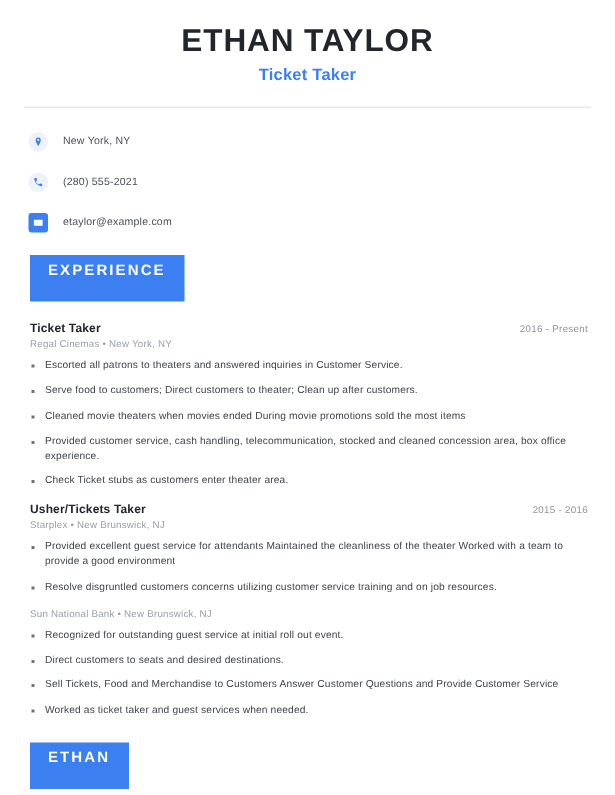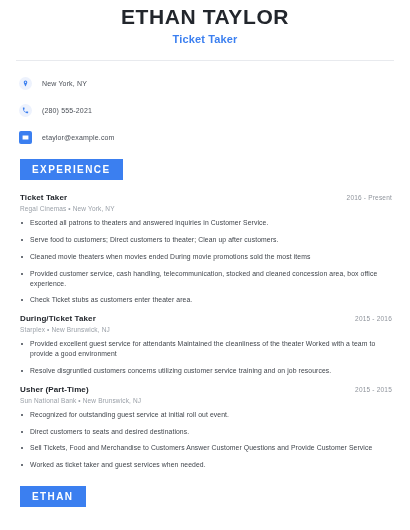--- a/index.html
+++ b/index.html
@@ -16,21 +16,21 @@
     width: 410px;
     height: 530px;
     position: relative;
     background: #ffffff;
     overflow: hidden;
     padding: 0 16px;
   }
 
   
   .header {
-    padding-top: 5px;
+    padding-top: 16px;
     text-align: center;
   }
 
   .name {
     font-size: 21px;
     font-weight: bold;
     letter-spacing: 0.6px;
     color: #22262c;
     line-height: 1.15;
   }
@@ -89,21 +89,21 @@
   }
 
   
   .section-tag {
     display: inline-block;
     background: #3b7ff0;
     color: #ffffff;
     font-size: 10px;
     font-weight: bold;
     letter-spacing: 1.4px;
-    padding: 5px 13px 5px 12px;
+    padding: 5px 13px 15px 12px;
     margin-left: 4px;
   }
 
   .experience-block { margin-top: 13px; }
   .skills-block { margin-top: 16px; }
 
   
   .jobs { margin-top: 13px; }
 
   .job { margin-bottom: 9px; }
@@ -222,35 +222,31 @@
           <li>Escorted all patrons to theaters and answered inquiries in Customer Service.</li>
           <li>Serve food to customers; Direct customers to theater; Clean up after customers.</li>
           <li>Cleaned movie theaters when movies ended During movie promotions sold the most items</li>
           <li>Provided customer service, cash handling, telecommunication, stocked and cleaned concession area, box office experience.</li>
           <li>Check Ticket stubs as customers enter theater area.</li>
         </ul>
       </div>
 
       <div class="job">
         <div class="job-head">
-          <span class="job-role">During/Ticket Taker</span>
+          <span class="job-role">Usher/Tickets Taker</span>
           <span class="job-date">2015 - 2016</span>
         </div>
         <div class="job-company">Starplex • New Brunswick, NJ</div>
         <ul class="bullets">
           <li>Provided excellent guest service for attendants Maintained the cleanliness of the theater Worked with a team to provide a good environment</li>
           <li>Resolve disgruntled customers concerns utilizing customer service training and on job resources.</li>
         </ul>
       </div>
 
       <div class="job">
-        <div class="job-head">
-          <span class="job-role">Usher (Part-Time)</span>
-          <span class="job-date">2015 - 2015</span>
-        </div>
         <div class="job-company">Sun National Bank • New Brunswick, NJ</div>
         <ul class="bullets">
           <li>Recognized for outstanding guest service at initial roll out event.</li>
           <li>Direct customers to seats and desired destinations.</li>
           <li>Sell Tickets, Food and Merchandise to Customers Answer Customer Questions and Provide Customer Service</li>
           <li>Worked as ticket taker and guest services when needed.</li>
         </ul>
       </div>
 
     </div>

